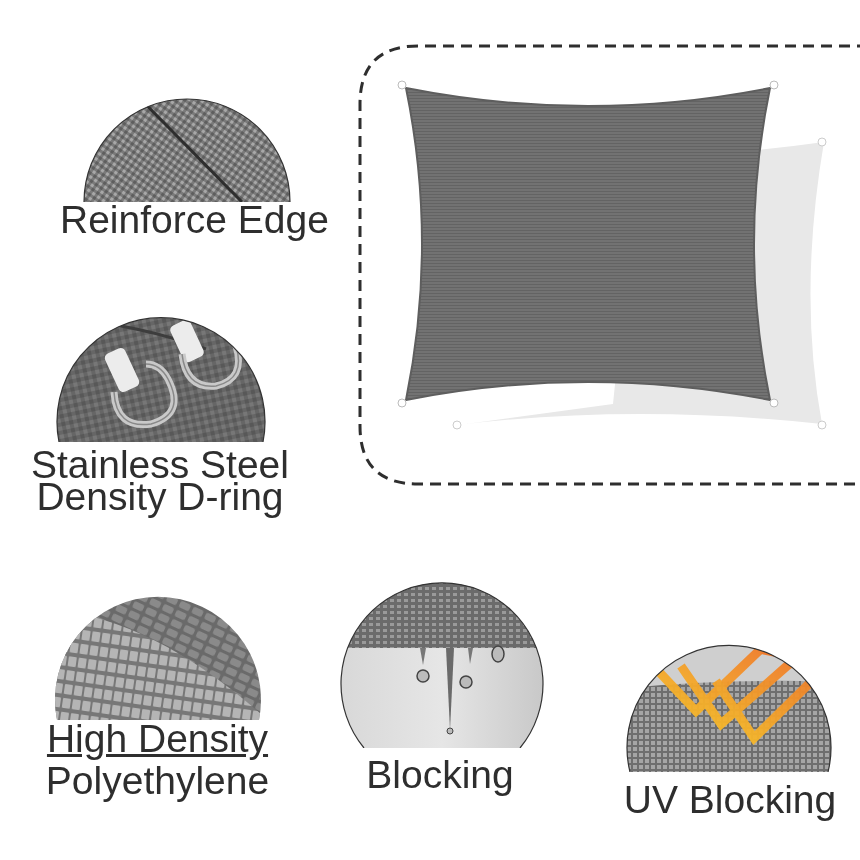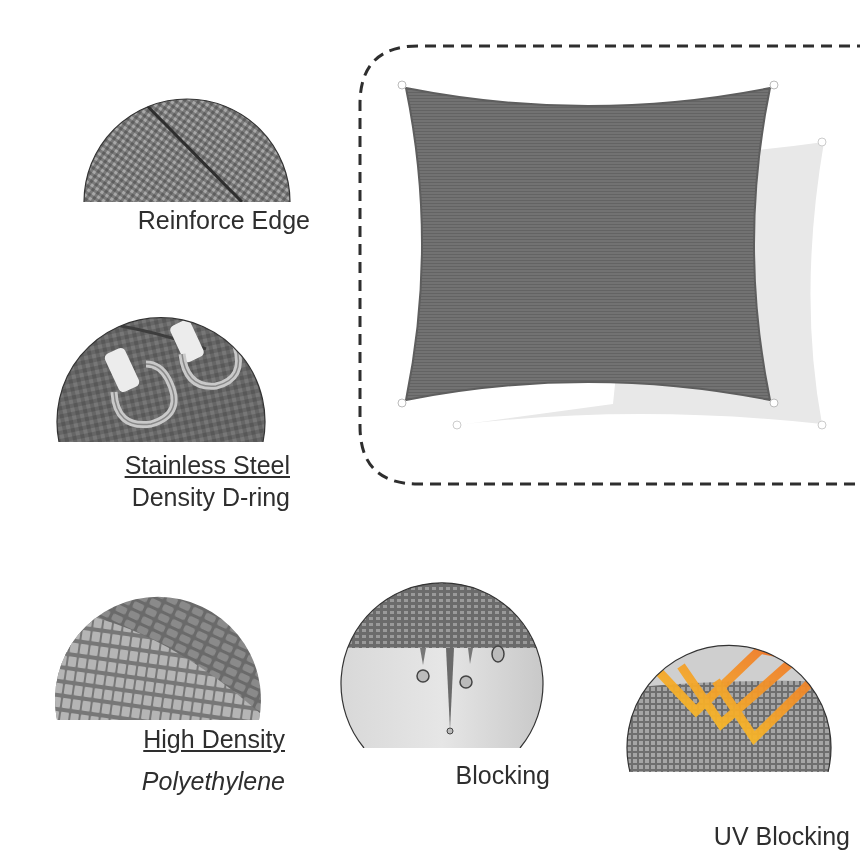--- a/index.html
+++ b/index.html
@@ -1,18 +1,18 @@
 <!DOCTYPE html>
 <html><head>
 <meta charset="utf-8">
 <style>
   html, body { margin:0; padding:0; background:#ffffff; }
   body { width:860px; height:860px; position:relative; overflow:hidden; font-family:"Liberation Sans", sans-serif; color:#2b2b2b; }
   .abs { position:absolute; }
-  .feature-label { position:absolute; text-align:right; font-size:25px; line-height:34px; color:#2e2e2e; white-space:nowrap; }
+  .feature-label { position:absolute; text-align:center; font-size:39px; line-height:34px; color:#2e2e2e; white-space:nowrap; }
   .circle { position:absolute; overflow:hidden; }
   svg { display:block; }
 </style>
 </head>
 <body>
 
 <div class="circle" style="left:82px;top:30px;width:210px;height:172px;">
   <svg width="210" height="172" viewBox="0 0 210 172">
     <defs>
       <clipPath id="c1">
@@ -59,21 +59,21 @@
       <path d="M58,128 Q60,165 95,160 Q130,150 112,115 Q104,100 90,100" stroke="#c9c9c9" stroke-width="7" fill="none"></path>
       <path d="M58,128 Q60,165 95,160 Q130,150 112,115 Q104,100 90,100" stroke="#888" stroke-width="1.5" fill="none"></path>
 
       <rect x="120" y="57" width="22" height="40" rx="5" fill="#ececec" transform="rotate(-25 131 77)"></rect>
       <path d="M126,90 Q130,125 160,122 Q190,115 180,82 Q174,66 160,65" stroke="#c9c9c9" stroke-width="7" fill="none"></path>
       <path d="M126,90 Q130,125 160,122 Q190,115 180,82 Q174,66 160,65" stroke="#888" stroke-width="1.5" fill="none"></path>
     </g>
     <path d="M3,178 A104,104 0 1 1 207,178" fill="none" stroke="#333" stroke-width="1.2"></path>
   </svg>
 </div>
-<div class="feature-label" style="left:30px;top:448px;width:260px;text-decoration:underline;">Stainless Steel</div>
+<div class="feature-label" style="left:30px;top:448px;width:260px;">Stainless Steel</div>
 <div class="feature-label" style="left:30px;top:480px;width:260px;">Density D-ring</div>
 
 <div class="circle" style="left:54px;top:540px;width:208px;height:180px;">
   <svg width="208" height="180" viewBox="0 0 208 180">
     <defs>
       <clipPath id="c3">
           <path d="M3,180 A103,103 0 1 1 205,180 Z"></path>
         </clipPath>
       <pattern id="mesh3a" width="14" height="10" patternUnits="userSpaceOnUse" patternTransform="rotate(25)">
         <rect width="14" height="10" fill="#6a6a6a"></rect>
@@ -84,21 +84,21 @@
         <rect x="1" y="1" width="8" height="10" rx="1" fill="#b5b5b5"></rect>
       </pattern>
     </defs>
     <g clip-path="url(#c3)">
       <rect width="208" height="180" fill="url(#mesh3a)"></rect>
       <path d="M0,70 Q100,80 208,175 L208,180 L0,180 Z" fill="url(#mesh3b)"></path>
     </g>
   </svg>
 </div>
 <div class="feature-label" style="left:30px;top:722px;width:255px;text-decoration:underline;">High Density</div>
-<div class="feature-label" style="left:30px;top:764px;width:255px;font-style:italic;">Polyethylene</div>
+<div class="feature-label" style="left:30px;top:764px;width:255px;">Polyethylene</div>
 
 <div class="circle" style="left:340px;top:580px;width:204px;height:168px;">
   <svg width="204" height="168" viewBox="0 0 204 168">
     <defs>
       <clipPath id="c4">
           <path d="M24,168 A101,101 0 1 1 180,168 Z"></path>
         </clipPath>
       <pattern id="mesh4" width="7" height="6" patternUnits="userSpaceOnUse">
         <rect width="7" height="6" fill="#6b6b6b"></rect>
         <rect x="1" y="1" width="4" height="3" fill="#9a9a9a"></rect>
@@ -150,21 +150,21 @@
       </g>
       <g fill="#f07a2a">
         <path d="M150,36 L135,58 L155,62 Z"></path>
         <path d="M180,50 L165,72 L184,76 Z"></path>
         <path d="M205,64 L190,86 L206,90 Z"></path>
       </g>
     </g>
     <path d="M4,176 A102,102 0 1 1 202,176" fill="none" stroke="#333" stroke-width="1.2"></path>
   </svg>
 </div>
-<div class="feature-label" style="left:610px;top:783px;width:240px;margin-top:36px;">UV Blocking</div>
+<div class="feature-label" style="left:610px;top:783px;width:240px;">UV Blocking</div>
 
 <div class="abs" style="left:358px;top:44px;width:520px;height:442px;">
   <svg width="520" height="442" viewBox="0 0 520 442">
     <defs>
       <pattern id="sailtex" width="3" height="3" patternUnits="userSpaceOnUse">
         <rect width="3" height="3" fill="#727272"></rect>
         <rect width="3" height="1" fill="#636363"></rect>
       </pattern>
     </defs>
     <path d="M510,2 L60,2 Q2,2 2,60 L2,382 Q2,440 60,440 L510,440" fill="none" stroke="#2e2e2e" stroke-width="3" stroke-dasharray="11,7"></path>

